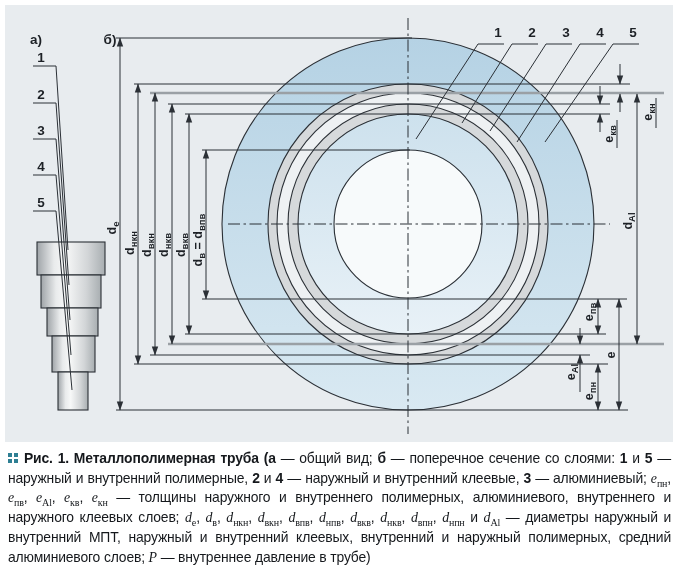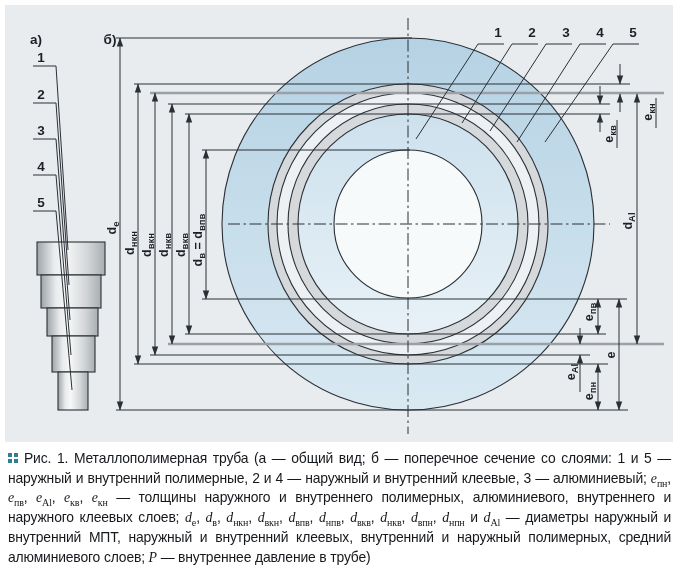--- a/index.html
+++ b/index.html
@@ -9,21 +9,21 @@
   svg{position:absolute;left:0;top:0;}
   .lbl{position:absolute;transform:translate(-50%,-50%);font:bold 12.5px "Liberation Sans",sans-serif;
        color:#1d2126;white-space:nowrap;line-height:1;}
   .rot{transform:translate(-50%,-50%) rotate(-90deg);}
   .dsub{font-size:9.5px;position:relative;top:3px;letter-spacing:0;}
   .num{font-size:13.5px;}
   .viewlbl{font-size:13.5px;}
   .caption{position:absolute;left:8px;top:449px;width:663px;
            font:13.9px/1.42 "Liberation Sans",sans-serif;color:#15181c;
            text-align:justify;letter-spacing:-0.15px;}
-  .caption .b{font-weight:normal;}
+  .caption .b{font-weight:bold;}
   .caption .i{font-family:"Liberation Serif",serif;font-style:italic;}
   .caption sub{font-size:0.72em;font-family:"Liberation Serif",serif;line-height:0;}
   .bullets{display:inline-block;width:10px;height:10px;margin-right:6px;position:relative;top:0px;}
   .bullets i{position:absolute;width:3.5px;height:3.5px;background:#2e7f93;}
   .bullets i:nth-child(2){left:6px;}
   .bullets i:nth-child(3){top:6px;}
   .bullets i:nth-child(4){left:6px;top:6px;}
 </style>
 </head>
 <body>

